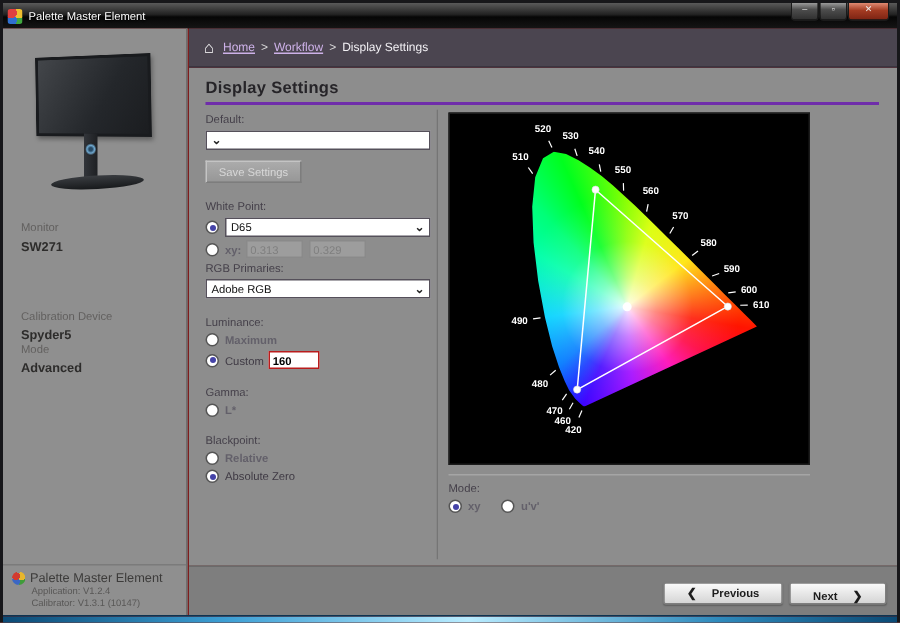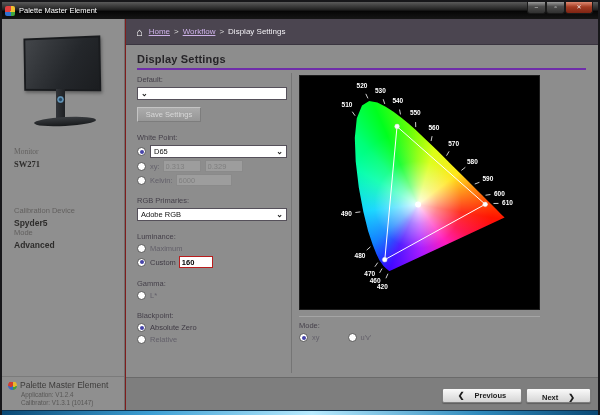--- a/index.html
+++ b/index.html
@@ -84,21 +84,21 @@
   .select .chev { font-size:8px; color:#222; font-weight:bold; line-height:6px; }
   .btn-save {
     width:64px; height:15px; margin-bottom:11px; font-size:7.5px; color:#d8d8d8;
     background:linear-gradient(#ababab,#979797); border:1px solid;
     border-color:#c4c4c4 #7d7d7d #7d7d7d #c4c4c4; text-align:center; line-height:13px;
   }
   .radio-row { display:flex; align-items:center; margin-bottom:3px; }
   .radio { width:9px; height:9px; border-radius:50%; background:#fff; border:1px solid #555; margin-right:4px; position:relative; flex:none; }
   .radio.checked::after { content:""; position:absolute; left:1.5px; top:1.5px; width:4px; height:4px; border-radius:50%; background:#4543a8; }
   .radio-label { font-size:7.5px; color:#3f3a44; }
-  .radio-label.dim { color:#63606a; }
+  .radio-label.dim { color:#63606a;font-weight:bold; }
   .txt { height:12px; border:1px solid #b91c1c; font-size:7.5px; padding:0 2px; font-family:"Liberation Sans",sans-serif; }
   .txt.on { background:#fff; color:#000; font-weight:bold; }
   .txt.off { background:#9d9d9d; color:#7f7f7f; border-color:#8a8a8a; }
   .grow { flex:1;gap:22px; }
   .mb2{margin-bottom:2px;} .mb11{margin-bottom:11px;}
   
   .diagram-col { position:absolute; left:173px; top:30px; width:243px; }
   .cie-panel { position:relative; width:241px; height:235px; background:#000; border:1px solid #1c1c1c; }
   .cie-gamut-fill {
     position:absolute; left:0; top:0; width:241px; height:235px;
@@ -107,21 +107,21 @@
       conic-gradient(from 0deg at 49% 54.7%,
         #8cff00 0deg, #d8ff00 16deg, #ffe400 52deg, #ff7c00 76deg,
         #ff1400 100deg, #ff0040 121deg, #ff00b4 144deg, #a000ff 176deg,
         #3c00ff 204deg, #1432ff 215deg, #0078ff 229deg, #00d2ff 263deg,
         #00ffaa 300deg, #00ff78 318deg, #00ff1e 336deg, #8cff00 360deg);
   }
   .cie-overlay { position:absolute; left:0; top:0; }
   .diagram-underline { height:1px; background:#a5a5a5; margin-top:6px; width:241px; }
   .mode-row { margin-top:4px; }
   .mode-row .f-label { margin-bottom:3px; }
-  .mode-radios { display:flex; align-items:center; gap:28px; }
+  .mode-radios { display:flex; align-items:center; gap:14px; }
   
   .main-footer {
     position:absolute; left:124px; right:0; bottom:5px; height:33px;
     background:#7e7e7e; border-top:1px solid #6a6a6a;
   }
   .nav-btn {
     position:absolute; top:10px; height:15px; border:1px solid #7e7e7e;
     border-radius:2px; background:linear-gradient(#fafafa,#d5d5d5);
     font-size:7.5px; font-weight:bold; color:#1c1c1c;
     display:flex; align-items:center; justify-content:center; gap:10px; cursor:pointer;
@@ -152,21 +152,21 @@
     </div>
   </div>
 
   <div class="sidebar">
     <div class="monitor-art">
       <div class="monitor-screen"></div>
       <div class="monitor-stand"></div>
       <div class="stand-hole"></div>
       <div class="monitor-base"></div>
     </div>
-    <div class="sb-info" style="top:128px;font-family:Liberation Serif, serif;">
+    <div class="sb-info" style="top:128px;">
       <div class="sb-label">Monitor</div>
       <div class="sb-value">SW271</div>
     </div>
     <div class="sb-info" style="top:187px;">
       <div class="sb-label">Calibration Device</div>
       <div class="sb-value">Spyder5</div>
     </div>
     <div class="sb-info" style="top:209px;">
       <div class="sb-label">Mode</div>
       <div class="sb-value">Advanced</div>
@@ -208,25 +208,20 @@
           <span class="sel-text">D65</span>
           <span class="chev">⌄</span>
         </div>
       </div>
       <div class="radio-row mb2">
         <span class="radio"></span>
         <span class="radio-label dim" style="margin-right:3px;">xy:</span>
         <input class="txt off" style="width: 38px; margin-right: 4px;" value="0.313">
         <input class="txt off" style="width: 38px;" value="0.329">
       </div>
-      <div class="radio-row" style="margin-bottom:10px;">
-        <span class="radio"></span>
-        <span class="radio-label dim" style="margin-right:3px;">Kelvin:</span>
-        <input class="txt off" style="width: 56px;" value="6000">
-      </div>
 
       <div class="f-label">RGB Primaries:</div>
       <div class="select mb11">
         <span class="sel-text">Adobe RGB</span>
         <span class="chev">⌄</span>
       </div>
 
       <div class="f-label">Luminance:</div>
       <div class="radio-row">
         <span class="radio"></span>
@@ -239,26 +234,26 @@
       </div>
 
       <div class="f-label">Gamma:</div>
       <div class="radio-row mb11">
         <span class="radio"></span>
         <span class="radio-label dim">L*</span>
       </div>
 
       <div class="f-label">Blackpoint:</div>
       <div class="radio-row">
+        <span class="radio"></span>
+        <span class="radio-label dim">Relative</span>
+      </div>
+      <div class="radio-row">
         <span class="radio checked"></span>
         <span class="radio-label">Absolute Zero</span>
-      </div>
-      <div class="radio-row">
-        <span class="radio"></span>
-        <span class="radio-label dim">Relative</span>
       </div>
     </div>
 
     <div class="col-divider"></div>
 
     <div class="diagram-col">
       <div class="cie-panel">
         <div class="cie-gamut-fill" style="clip-path: polygon(89.7px 195px, 89.4px 195px, 89.1px 195px, 87.7px 193.8px, 86.1px 192.4px, 83.5px 189.9px, 79.4px 184.2px, 76.5px 178.2px, 72.7px 168.8px, 68.1px 154.9px, 63.3px 135.5px, 58.8px 111.4px, 55.7px 85.6px, 54.8px 61.8px, 56.8px 42.2px, 62px 29.5px, 69.2px 25.1px, 77.4px 26.6px, 85.7px 30.8px, 93.5px 35.8px, 101.1px 41.4px, 108.5px 47.5px, 115.8px 54.1px, 123.1px 60.9px, 130.5px 68px, 137.8px 75.1px, 145px 82.3px, 152.2px 89.4px, 159.1px 96.2px, 165.7px 102.8px, 171.9px 109px, 177.6px 114.7px, 182.5px 119.6px, 186.9px 124px, 190.5px 127.5px, 195.8px 132.8px, 201.4px 138.4px, 204.6px 141.6px);"></div>
         <svg class="cie-overlay" width="241" height="235" viewBox="0 0 241 235">
             <polygon points="185.2,128.3 97.0,50.5 84.8,183.7" fill="none" stroke="#ffffff" stroke-width="1"></polygon>

